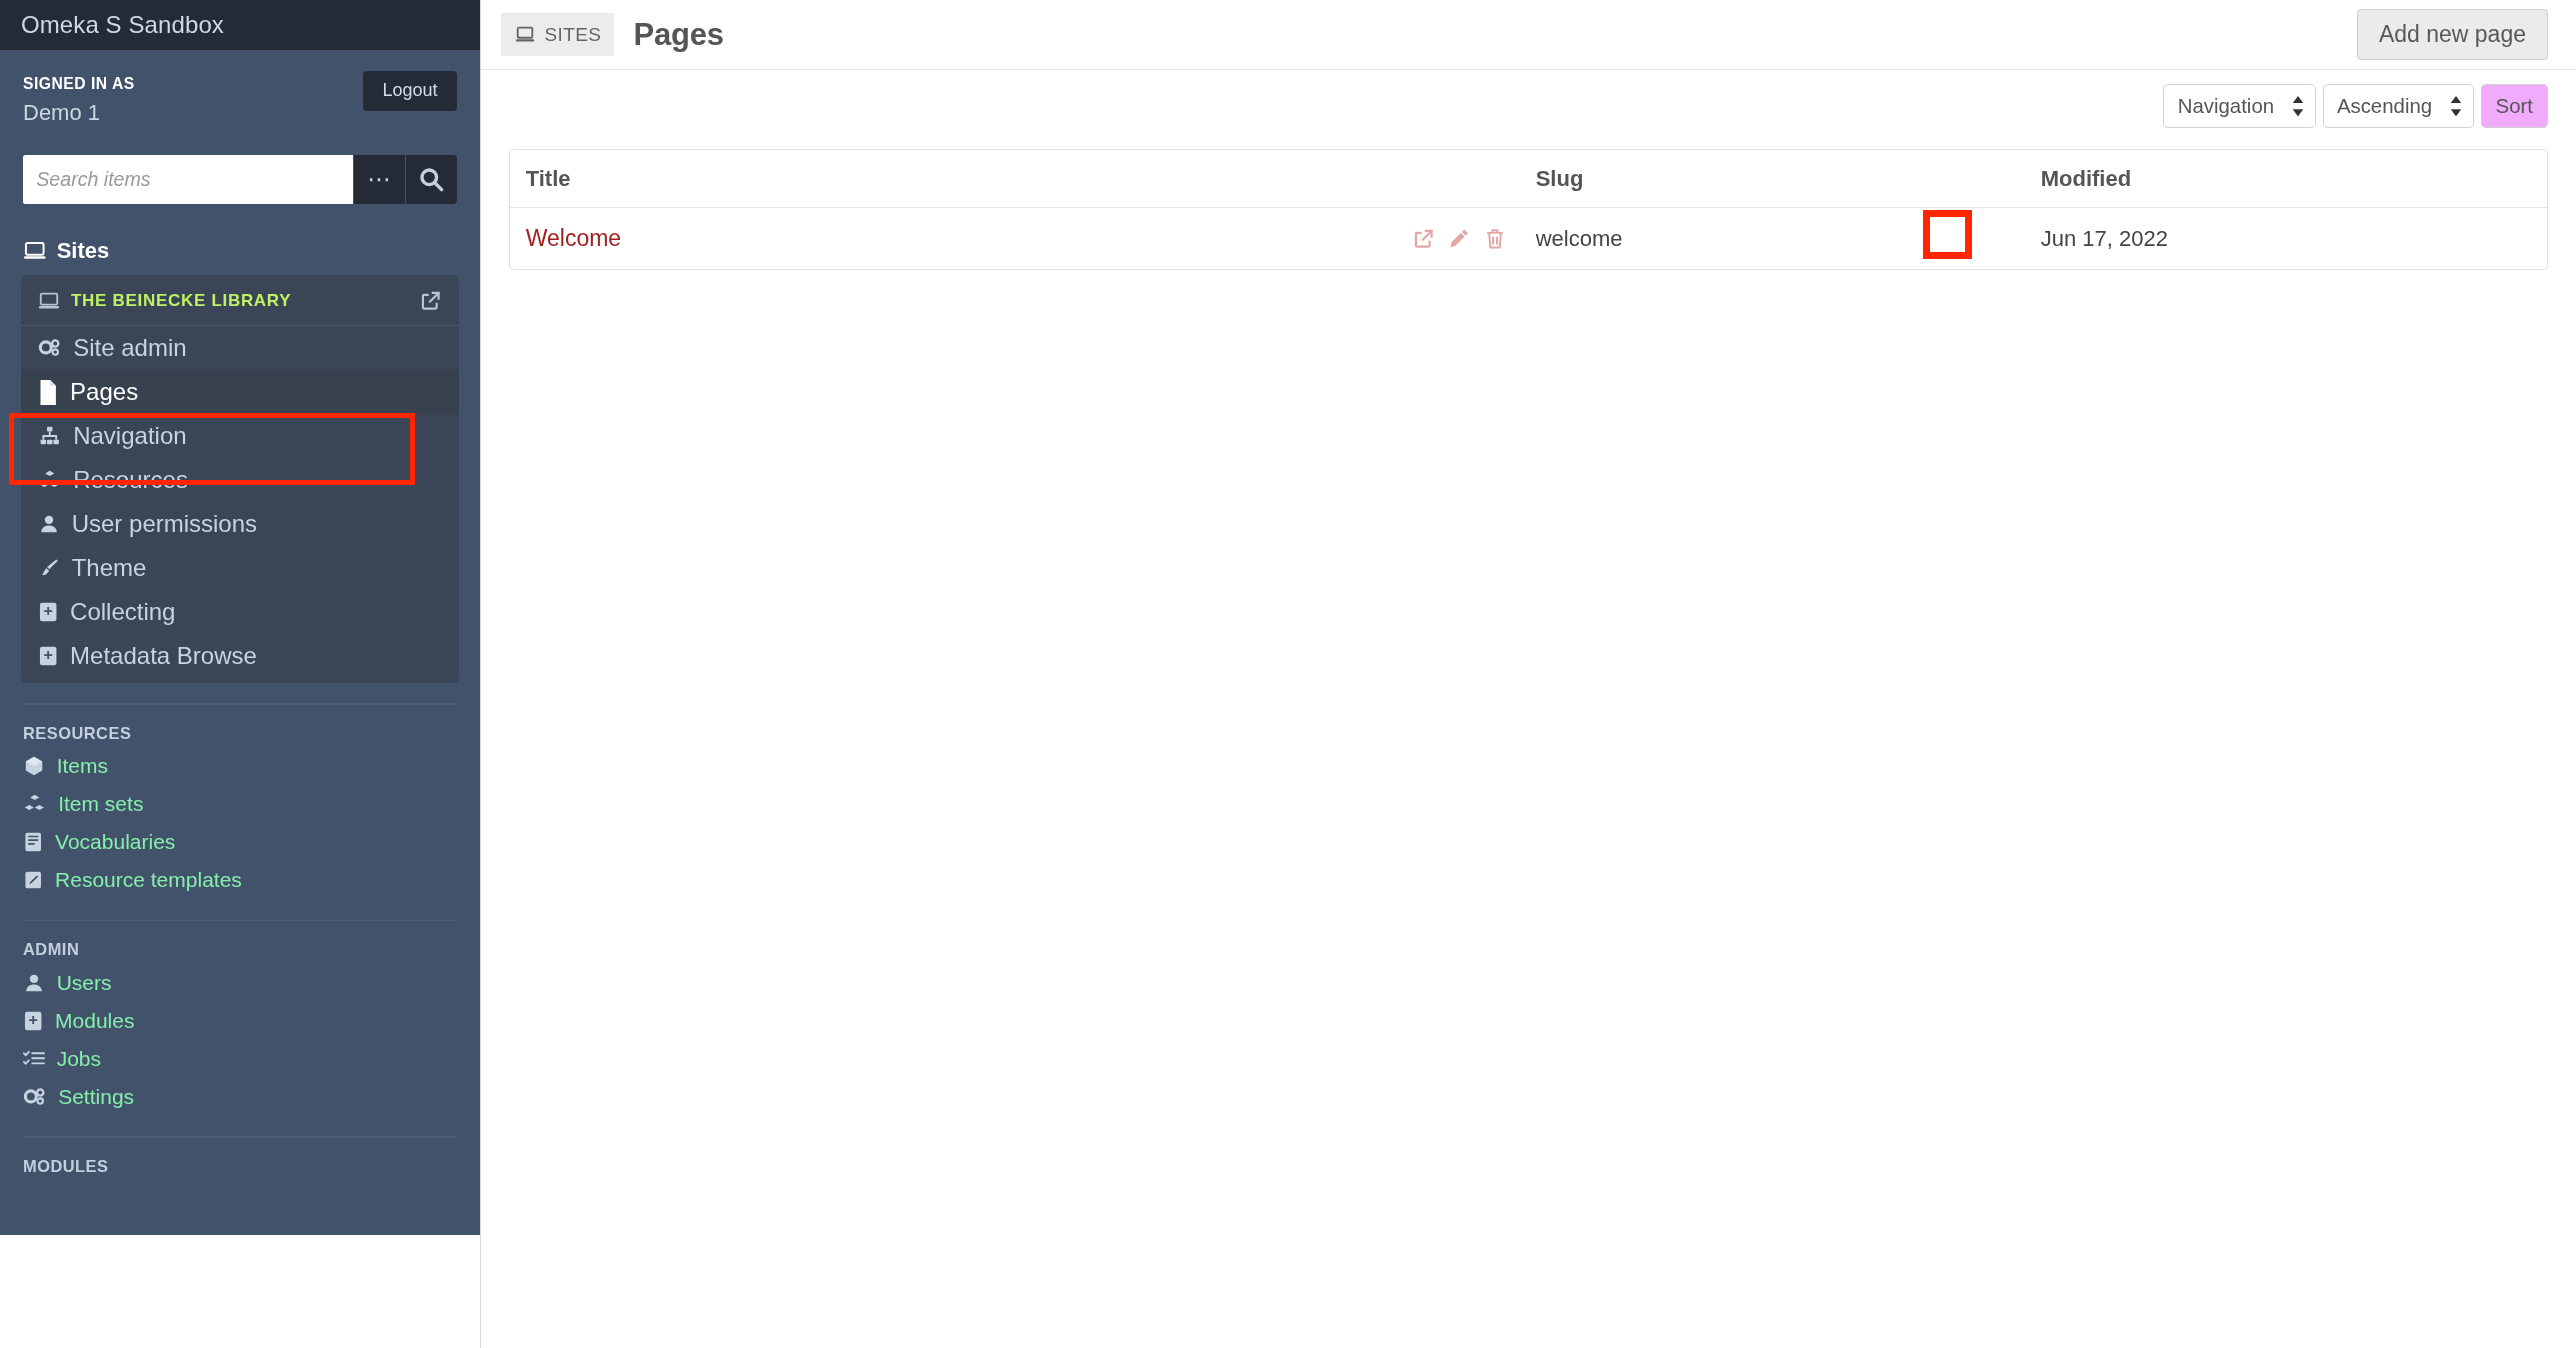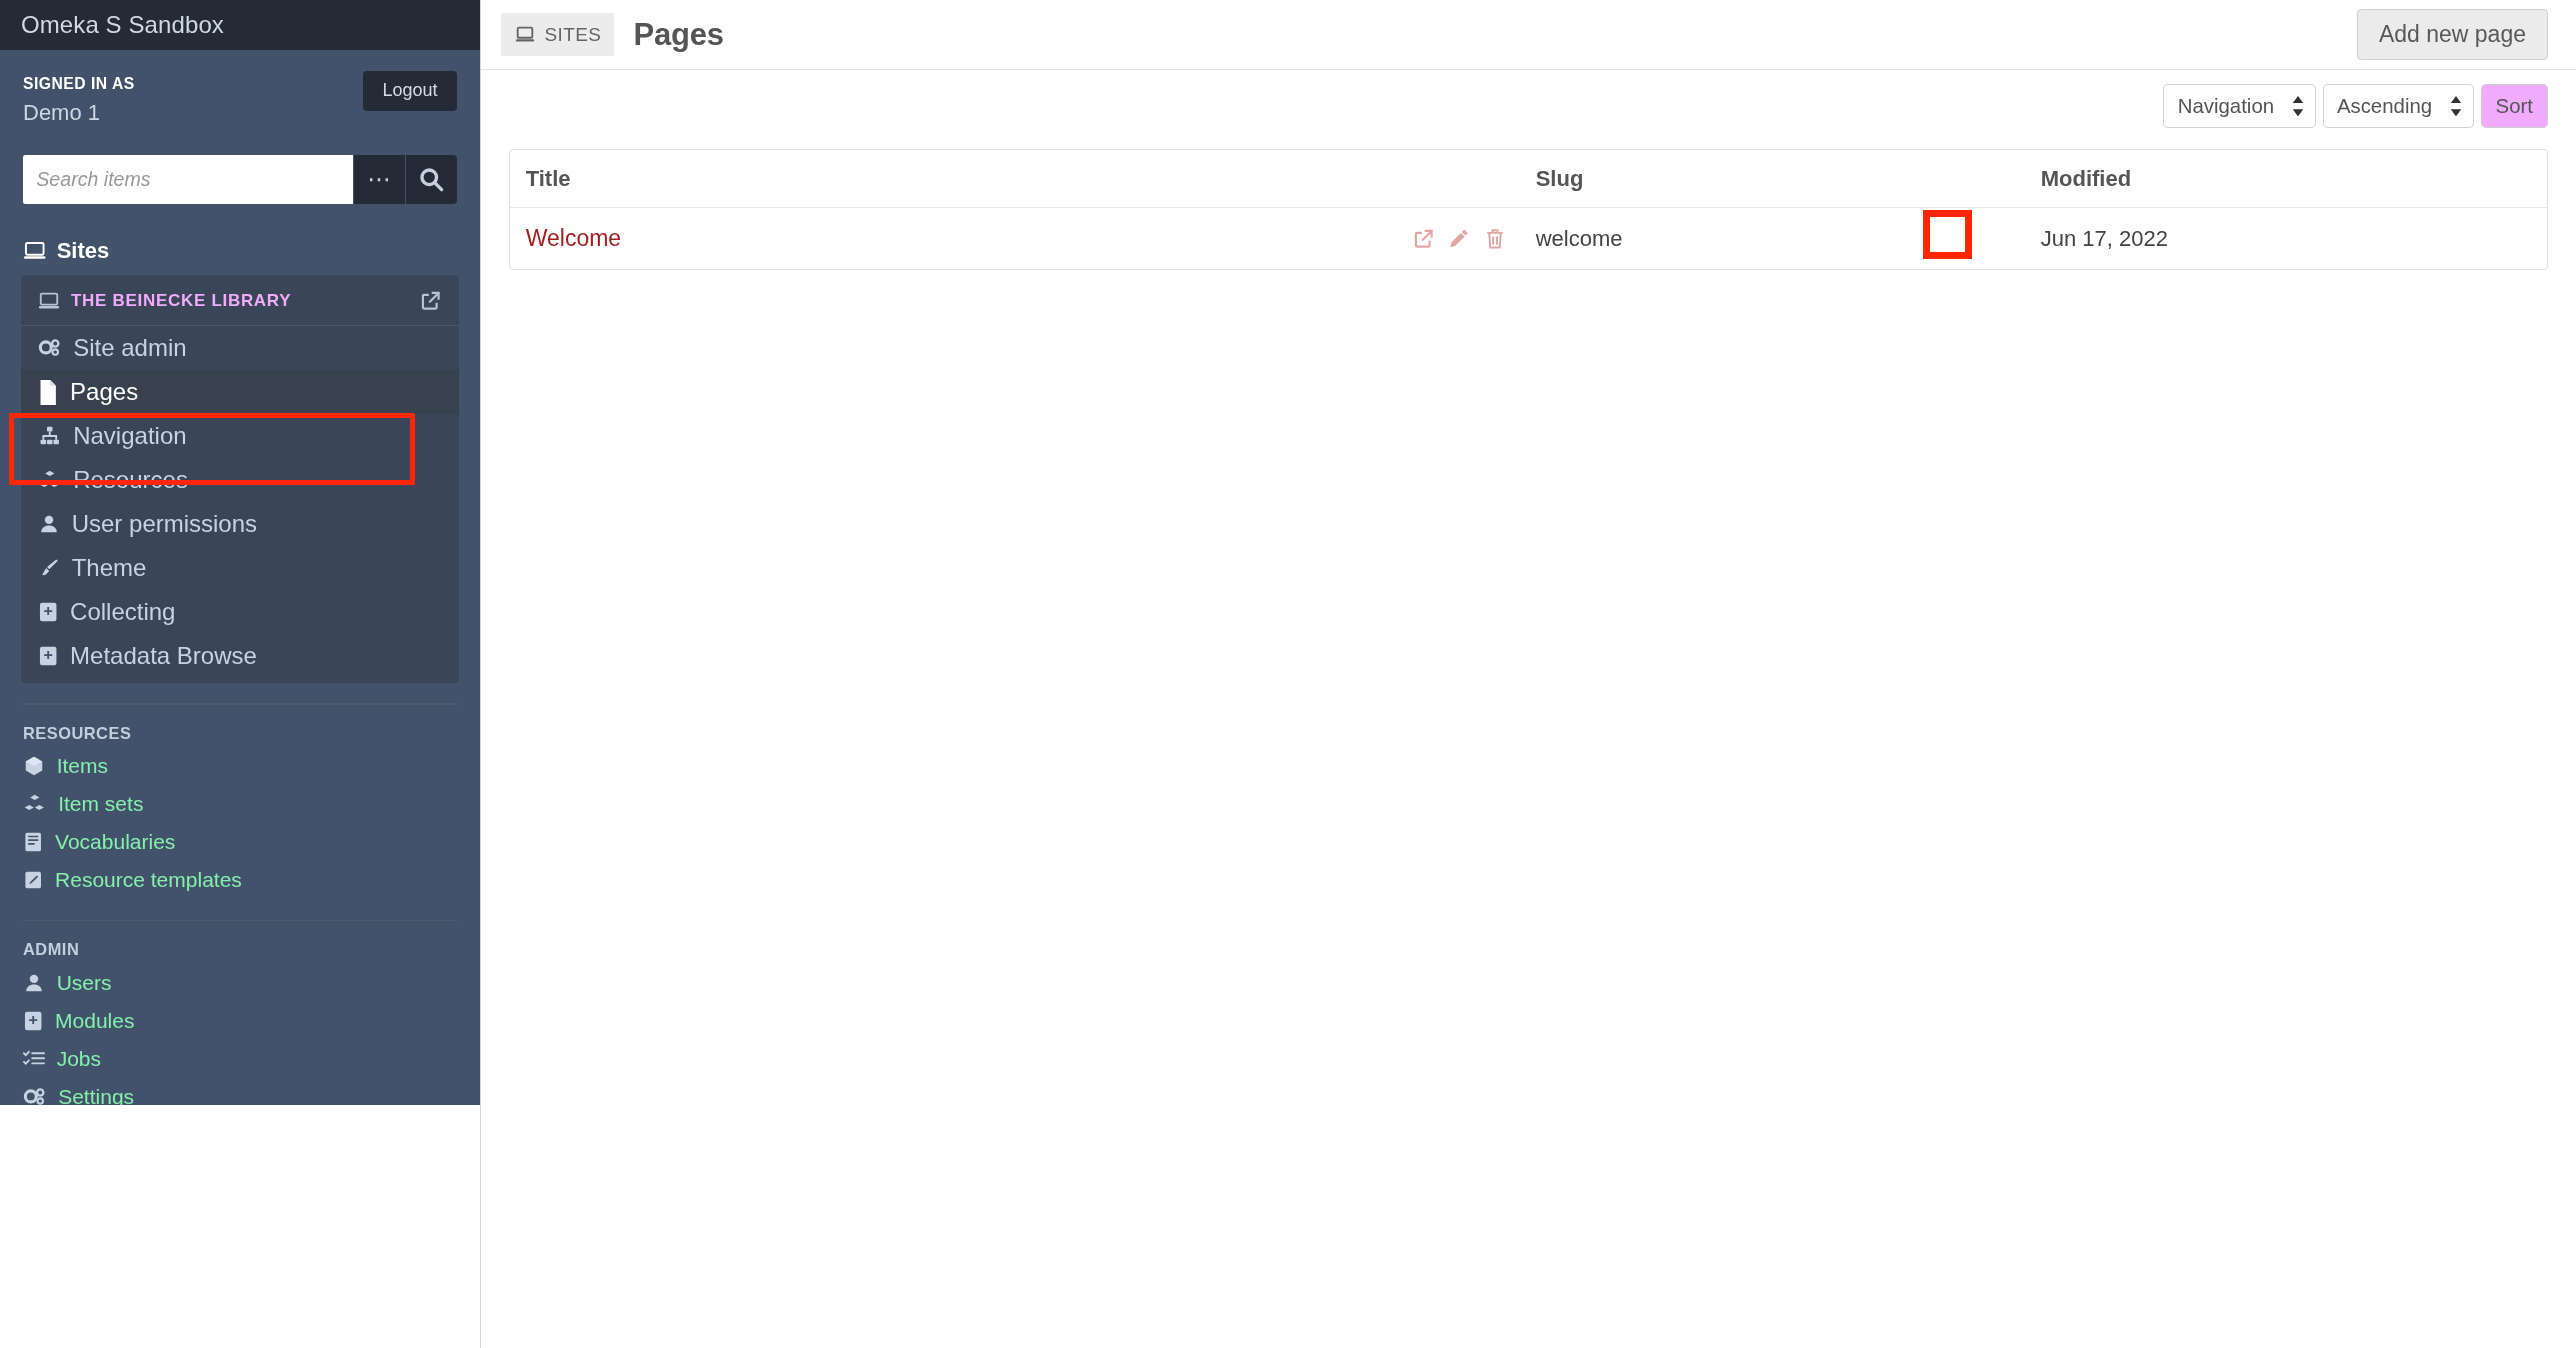--- a/index.html
+++ b/index.html
@@ -10,21 +10,21 @@
     font-family: "Liberation Sans", sans-serif;
   }
 
   
   #app { display: flex; width: 2576px; height: 1348px; }
 
   
   #sidebar {
     width: 480px;
     min-width: 480px;
-    height: 1105px;
+    height: 1235px;
     background: #41526a;
     color: #dde3ec;
     position: relative;
     overflow: hidden;
   }
 
   .brand-bar {
     height: 50px;
     background: #252b36;
     display: flex;
@@ -119,21 +119,21 @@
     display: flex;
     align-items: center;
     padding: 14px 17px 12.5px 17px;
     border-bottom: 1.6px solid #4b596e;
     gap: 11px;
   }
   .site-panel-title {
     font-size: 17px;
     font-weight: 700;
     letter-spacing: 0.7px;
-    color: #f0abfc;
+    color: #bef264;
     flex: 1;
   }
 
   .nav-item {
     display: flex;
     align-items: center;
     gap: 11.7px;
     padding: 7.8px 17px;
     font-size: 24px;
     color: #c8d3e1;

